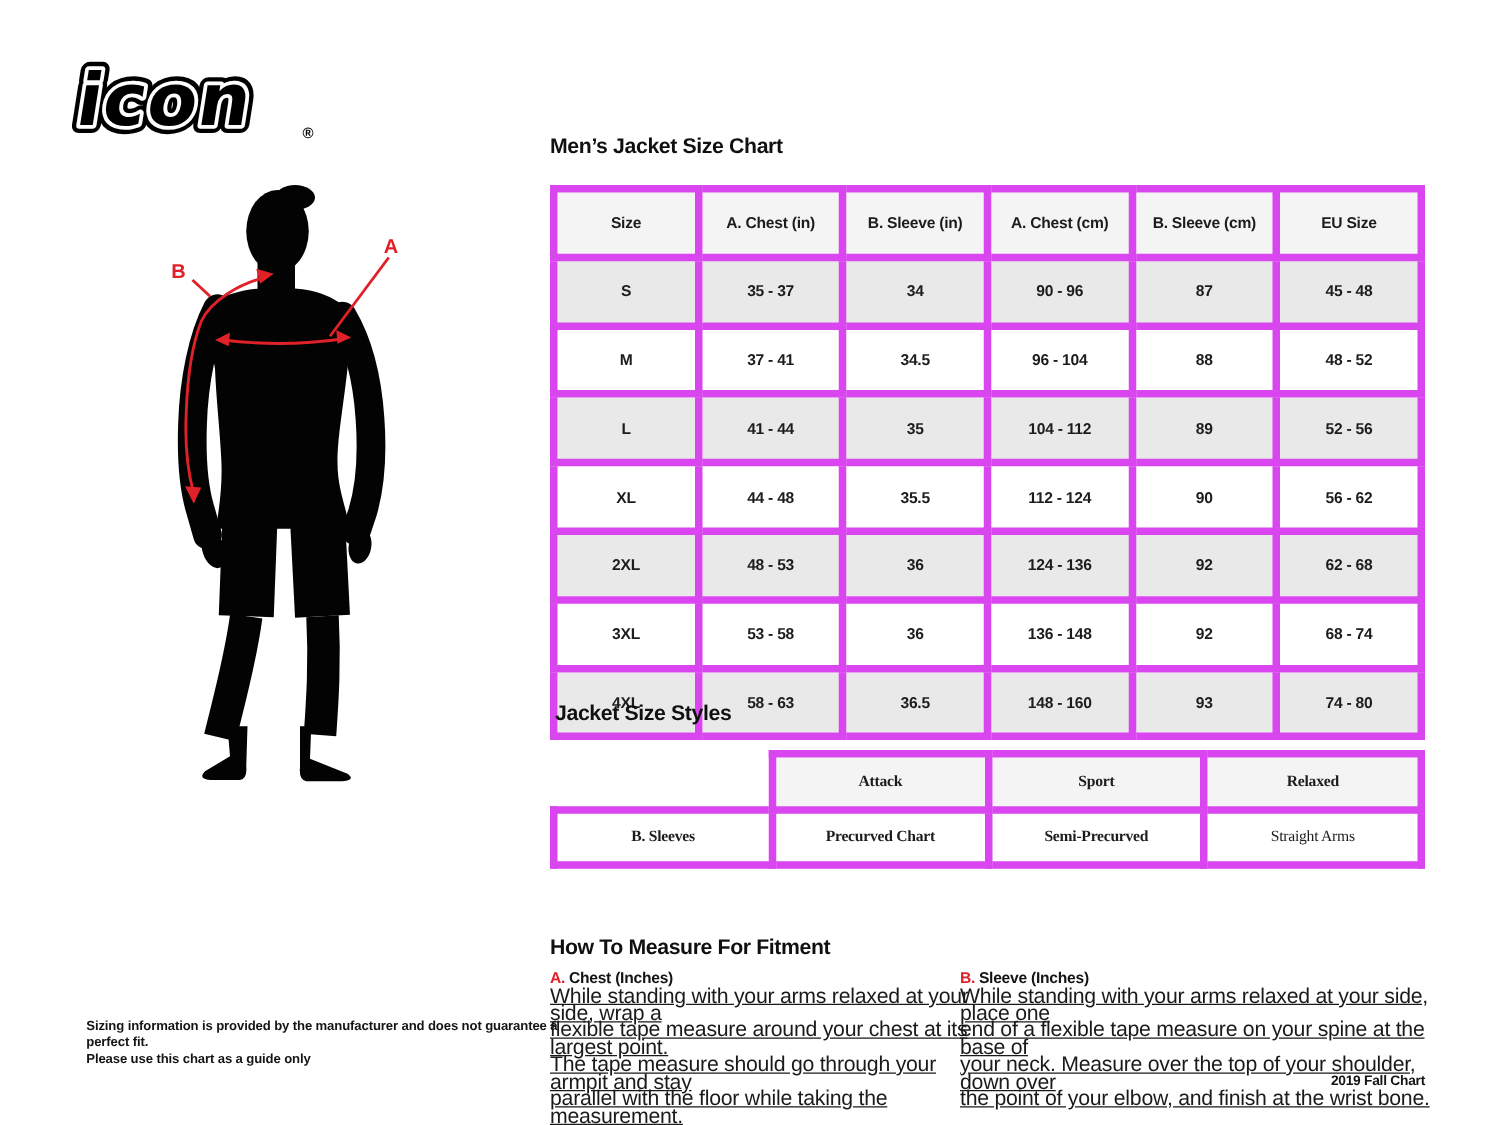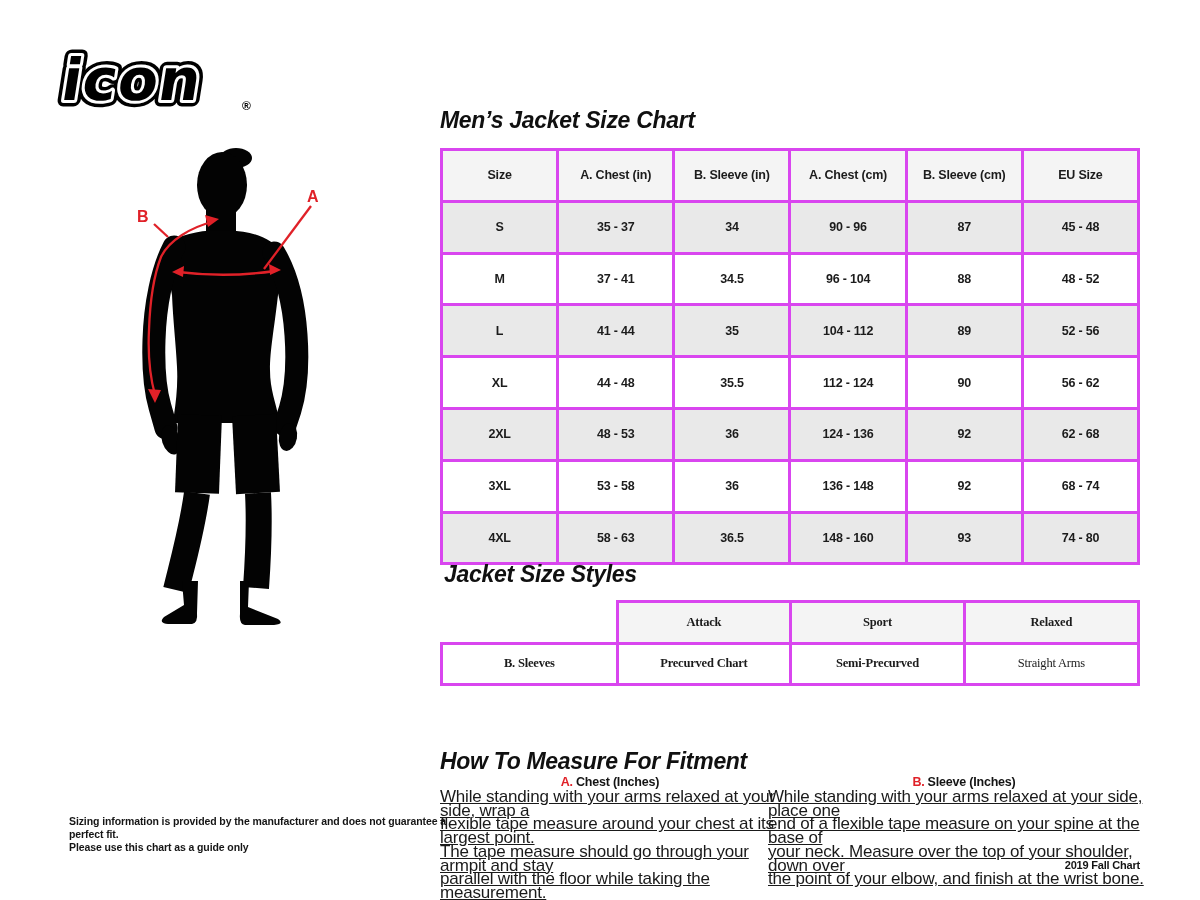--- a/index.html
+++ b/index.html
@@ -7,46 +7,46 @@
     width:1200px;height:900px;position:relative;background:#ffffff;
     font-family:"Liberation Sans",sans-serif;color:#1a1a1a;overflow:hidden;
   }
   .abs{position:absolute;}
   
   #logo{left:50px;top:44px;width:220px;height:72px;}
   
   #figure{left:112px;top:145px;width:240px;height:505px;}
   .fig-label{font-family:"Liberation Sans",sans-serif;font-size:16px;font-weight:700;fill:#e02128;}
   
-  .heading{font-size:23px;font-weight:700;color:#101010;letter-spacing:-0.3px;font-style:italic;}
+  .heading{font-size:17px;font-weight:700;color:#101010;letter-spacing:-0.3px;}
   #title-size{left:440px;top:107px;}
   #title-styles{left:444px;top:561px;}
   #title-howto{left:440px;top:748px;}
   
   #size-table-wrap{left:440px;top:148px;width:700px;}
   table{border-collapse:collapse;table-layout:fixed;width:700px;}
   th,td{
-    border:3px solid #d946ef;text-align:center;vertical-align:middle;
+    border:6px solid #d946ef;text-align:center;vertical-align:middle;
     font-size:12.5px;font-weight:700;color:#1c1c1c;letter-spacing:-0.2px;
     overflow:hidden;white-space:nowrap;
   }
   #size-table-wrap th,#size-table-wrap td{height:46.8px;}
   #size-table-wrap thead th{background:#f4f4f4;}
   tr.shade td{background:#e9e9e9;}
   
   #styles-table-wrap{left:440px;top:600px;width:700px;}
   #styles-table-wrap th,#styles-table-wrap td{height:36.5px;font-family:Liberation Serif, serif;}
   #styles-table-wrap thead th{background:#f4f4f4;}
   #styles-table-wrap td.blank{border:none;background:#fff;}
   #styles-table-wrap td.light{font-weight:400;}
   
   .howto-col{width:340px;}
   #howto-a{left:440px;top:775px;}
   #howto-b{left:768px;top:775px;width:392px;}
-  .howto-head{font-size:12.5px;font-weight:700;color:#141414;letter-spacing:-0.2px;margin-bottom:1px;text-align:center;}
+  .howto-head{font-size:12.5px;font-weight:700;color:#141414;letter-spacing:-0.2px;margin-bottom:1px;}
   .howto-head .red{color:#e02128;margin-right:3px;}
   .howto-body{font-size:17px;line-height:13.7px;color:#1a1a1a;letter-spacing:-0.2px;white-space:pre-line;text-decoration:underline;}
   
   #disclaimer{left:57px;top:815px;width:400px;font-size:10.5px;font-weight:700;
     line-height:13px;color:#151515;letter-spacing:-0.1px;white-space:pre-line;margin-left:12px;}
   #chart-version{right:60px;top:859px;font-size:11px;font-weight:700;color:#141414;letter-spacing:-0.2px;text-align:right;}
 </style>
 </head>
 <body>
 

